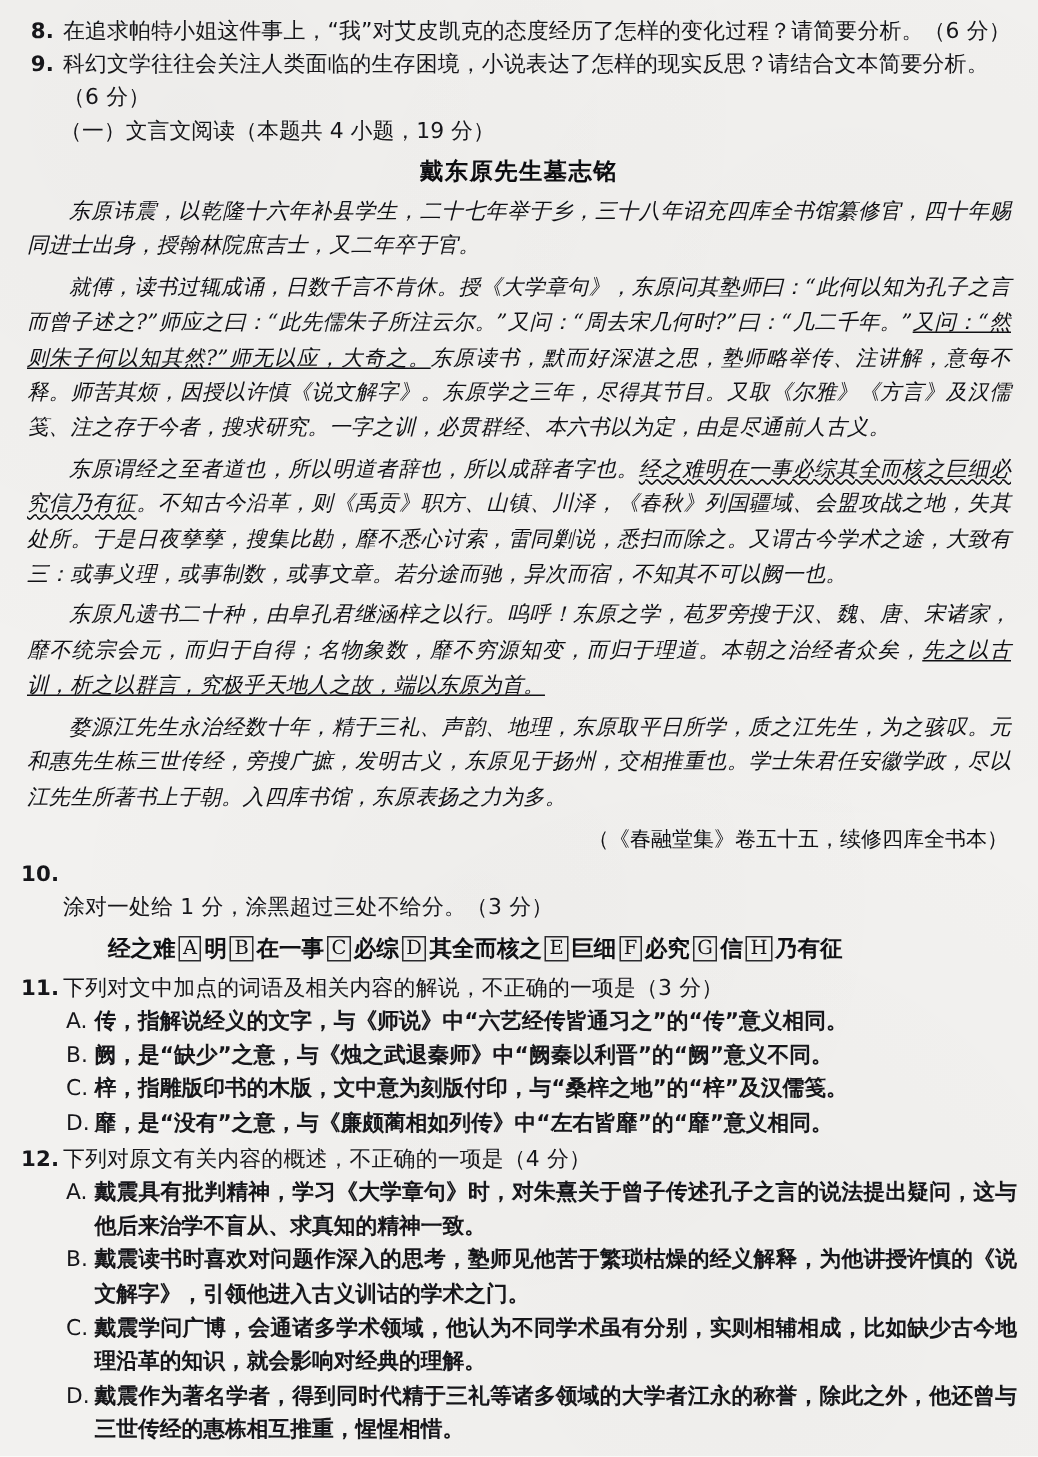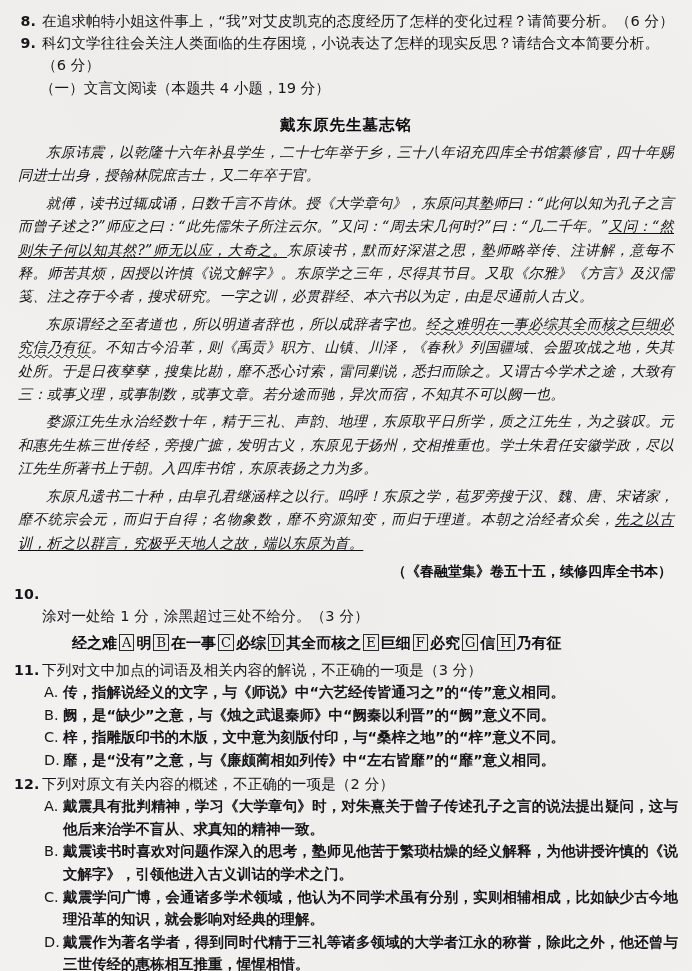--- a/index.html
+++ b/index.html
@@ -70,21 +70,21 @@
     color: #16161a;
   }
 
   
   .art-title {
     text-align: center;
     font-weight: bold;
     font-size: 15.5px;
     line-height: 24px;
     letter-spacing: 1px;
-    margin-top: 14px;
+    margin-top: 3px;
     color: #0d0d10;
   }
   .art-author {
     text-align: center;
     font-size: 13.5px;
     line-height: 21px;
     font-family: "DejaVu Serif", serif;
     font-style: italic;
     color: #16161a;
   }
@@ -104,21 +104,21 @@
     text-underline-offset: 2px;
     text-decoration-thickness: 1px;
   }
   .u-wavy {
     text-decoration: underline wavy;
     text-underline-offset: 2px;
     text-decoration-thickness: 1px;
   }
   .source {
     font-family: "DejaVu Serif", serif;
-    font-weight: bold;
+    font-weight: normal;
     font-size: 14px;
     line-height: 24px;
     text-align: right;
     padding-right: 6px;
     color: #101014;
   }
 
   
   .boxline {
     font-family: "DejaVu Serif", serif;
@@ -186,25 +186,25 @@
 
   <p class="art-p">
     <span>就傅，读书过辄成诵，日数千言不肯休。授《大学章句》，东原问其塾师曰：“此何以知为孔子之言而曾子述之?”师应之曰：“此先儒朱子所注云尔。”又问：“周去宋几何时?”曰：“几二千年。”</span><span class="u-solid">又问：“然则朱子何以知其然?”师无以应，大奇之。</span><span>东原读书，默而好深湛之思，塾师略举传、注讲解，意每不释。师苦其烦，因授以许慎《说文解字》。东原学之三年，尽得其节目。又取《尔雅》《方言》及汉儒笺、注之存于今者，搜求研究。一字之训，必贯群经、本六书以为定，由是尽通前人古义。</span>
   </p>
 
   <p class="art-p">
     <span>东原谓经之至者道也，所以明道者辞也，所以成辞者字也。</span><span class="u-wavy">经之难明在一事必综其全而核之巨细必究信乃有征</span><span>。不知古今沿革，则《禹贡》职方、山镇、川泽，《春秋》列国疆域、会盟攻战之地，失其处所。于是日夜孳孳，搜集比勘，靡不悉心讨索，雷同剿说，悉扫而除之。又谓古今学术之途，大致有三：或事义理，或事制数，或事文章。若分途而驰，异次而宿，不知其不可以阙一也。</span>
   </p>
 
   <p class="art-p">
+    <span>东原凡遗书二十种，由阜孔君继涵梓之以行。呜呼！东原之学，苞罗旁搜于汉、魏、唐、宋诸家，靡不统宗会元，而归于自得；名物象数，靡不穷源知变，而归于理道。本朝之治经者众矣，</span><span class="u-solid">先之以古训，析之以群言，究极乎天地人之故，端以东原为首。</span>
+  </p>
+
+  <p class="art-p">
     <span>婺源江先生永治经数十年，精于三礼、声韵、地理，东原取平日所学，质之江先生，为之骇叹。元和惠先生栋三世传经，旁搜广摭，发明古义，东原见于扬州，交相推重也。学士朱君任安徽学政，尽以江先生所著书上于朝。入四库书馆，东原表扬之力为多。</span>
-  </p>
-
-  <p class="art-p">
-    <span>东原凡遗书二十种，由阜孔君继涵梓之以行。呜呼！东原之学，苞罗旁搜于汉、魏、唐、宋诸家，靡不统宗会元，而归于自得；名物象数，靡不穷源知变，而归于理道。本朝之治经者众矣，</span><span class="u-solid">先之以古训，析之以群言，究极乎天地人之故，端以东原为首。</span>
   </p>
 
   <div class="source">（《春融堂集》卷五十五，续修四库全书本）</div>
 
   <div class="qline">
     <span class="qnum">10.</span>
     <span class="qbody"><br><span>涂对一处给 1 分，涂黑超过三处不给分。（3 分）</span></span>
   </div>
   <div class="sp3"></div>
   <div class="boxline" id="boxline"><span>经之难</span><span class="boxed">A</span><span>明</span><span class="boxed">B</span><span>在一事</span><span class="boxed">C</span><span>必综</span><span class="boxed">D</span><span>其全而核之</span><span class="boxed">E</span><span>巨细</span><span class="boxed">F</span><span>必究</span><span class="boxed">G</span><span>信</span><span class="boxed">H</span><span>乃有征</span></div>
@@ -218,32 +218,32 @@
   <div class="opt">
     <span class="opt-key">A.</span>
     <span class="opt-txt">传，指解说经义的文字，与《师说》中“六艺经传皆通习之”的“传”意义相同。</span>
   </div>
   <div class="opt">
     <span class="opt-key">B.</span>
     <span class="opt-txt">阙，是“缺少”之意，与《烛之武退秦师》中“阙秦以利晋”的“阙”意义不同。</span>
   </div>
   <div class="opt">
     <span class="opt-key">C.</span>
-    <span class="opt-txt">梓，指雕版印书的木版，文中意为刻版付印，与“桑梓之地”的“梓”意义不同。</span>
+    <span class="opt-txt">梓，指雕版印书的木版，文中意为刻版付印，与“桑梓之地”的“梓”及汉儒笺。</span>
   </div>
   <div class="opt">
     <span class="opt-key">D.</span>
     <span class="opt-txt">靡，是“没有”之意，与《廉颇蔺相如列传》中“左右皆靡”的“靡”意义相同。</span>
   </div>
 
   <div class="sp2"></div>
 
   <div class="qline">
     <span class="qnum">12.</span>
-    <span class="qbody">下列对原文有关内容的概述，不正确的一项是（2 分）</span>
+    <span class="qbody">下列对原文有关内容的概述，不正确的一项是（4 分）</span>
   </div>
   <div class="opt">
     <span class="opt-key">A.</span>
     <span class="opt-txt">戴震具有批判精神，学习《大学章句》时，对朱熹关于曾子传述孔子之言的说法提出疑问，这与他后来治学不盲从、求真知的精神一致。</span>
   </div>
   <div class="opt">
     <span class="opt-key">B.</span>
     <span class="opt-txt">戴震读书时喜欢对问题作深入的思考，塾师见他苦于繁琐枯燥的经义解释，为他讲授许慎的《说文解字》，引领他进入古义训诂的学术之门。</span>
   </div>
   <div class="opt">

